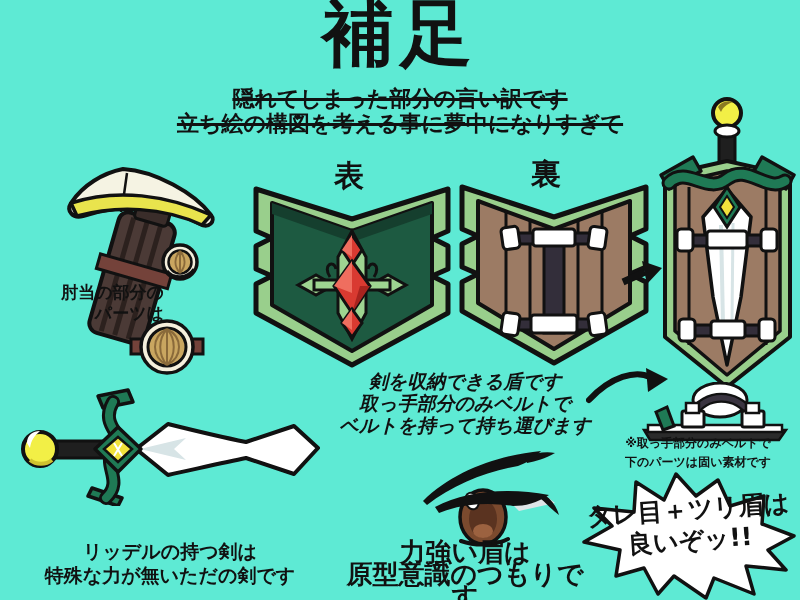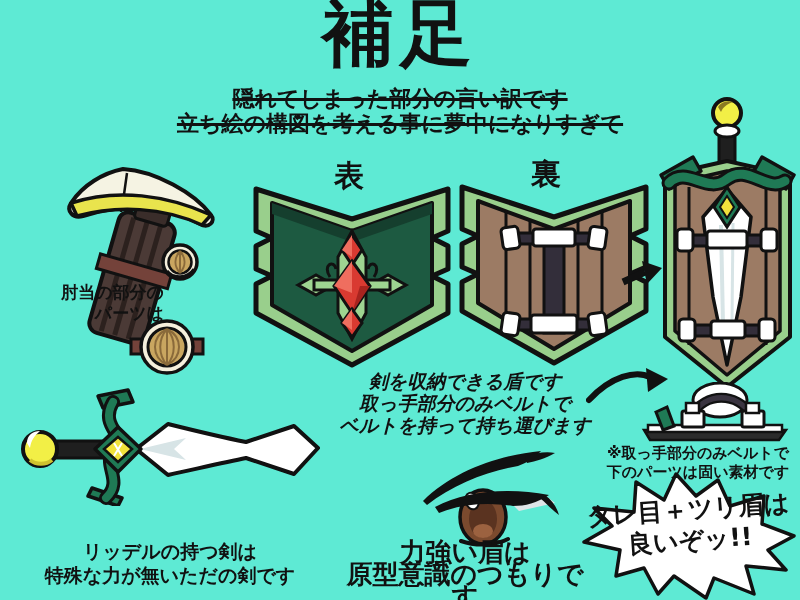--- a/index.html
+++ b/index.html
@@ -7,21 +7,21 @@
   #canvas{position:relative;width:800px;height:600px;background:#5eead4;overflow:hidden;color:#111;}
   .abs{position:absolute;}
   .jp{font-weight:700;color:#111;}
   #title{left:280px;top:-6px;width:240px;font-size:72px;letter-spacing:6px;text-align:center;line-height:1.1;}
   #subtitle{left:100px;top:86px;width:600px;font-size:22px;line-height:25px;text-align:center;}
   .strike{text-decoration:line-through;text-decoration-thickness:3px;}
   #elbow-note{left:4px;top:282px;width:160px;font-size:17px;line-height:21px;text-align:right;}
   #front-label{left:319px;top:156px;width:60px;font-size:30px;text-align:center;}
   #back-label{left:516px;top:154px;width:60px;font-size:30px;text-align:center;}
   #shield-desc{left:330px;top:370px;width:270px;font-size:19px;line-height:22px;text-align:center;font-style:italic;}
-  #handle-note{left:596px;top:434px;width:204px;font-size:15px;line-height:19px;text-align:center;margin-top:10px;}
+  #handle-note{left:596px;top:434px;width:204px;font-size:12px;line-height:19px;text-align:center;}
   #sword-note{left:18px;top:502px;width:304px;font-size:19px;line-height:24px;text-align:center;margin-top:37px;}
   #sword-note .small{font-size:16px;}
   #eyebrow-note{left:345px;top:541px;width:240px;font-size:26px;line-height:22px;text-align:center;}
   #bubble-text{left:586px;top:494px;width:206px;font-size:25px;line-height:31px;text-align:center;transform:rotate(-4deg);}
   svg{display:block;}
 </style>
 </head>
 <body>
 
 <div id="canvas">

